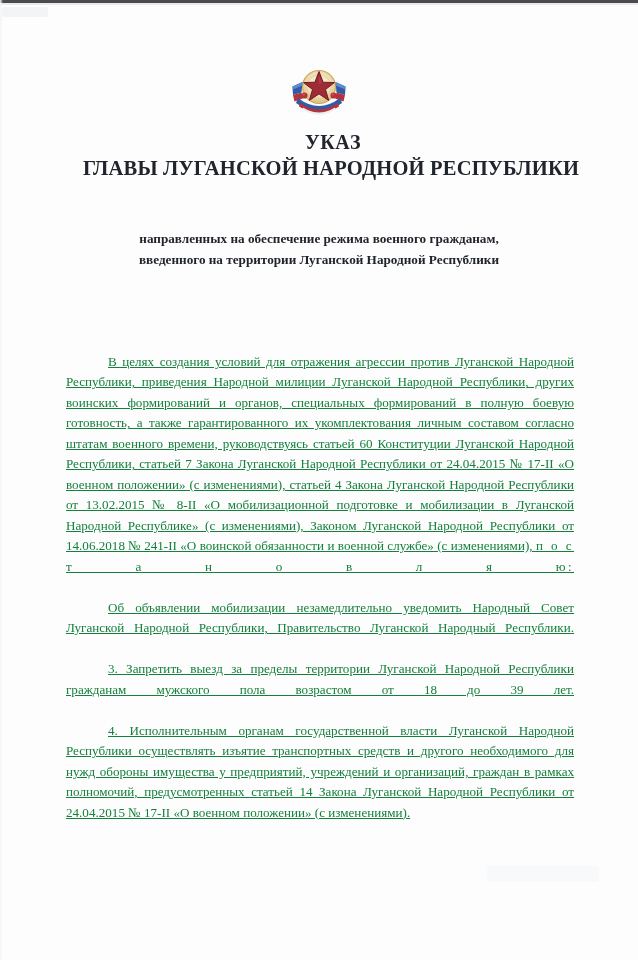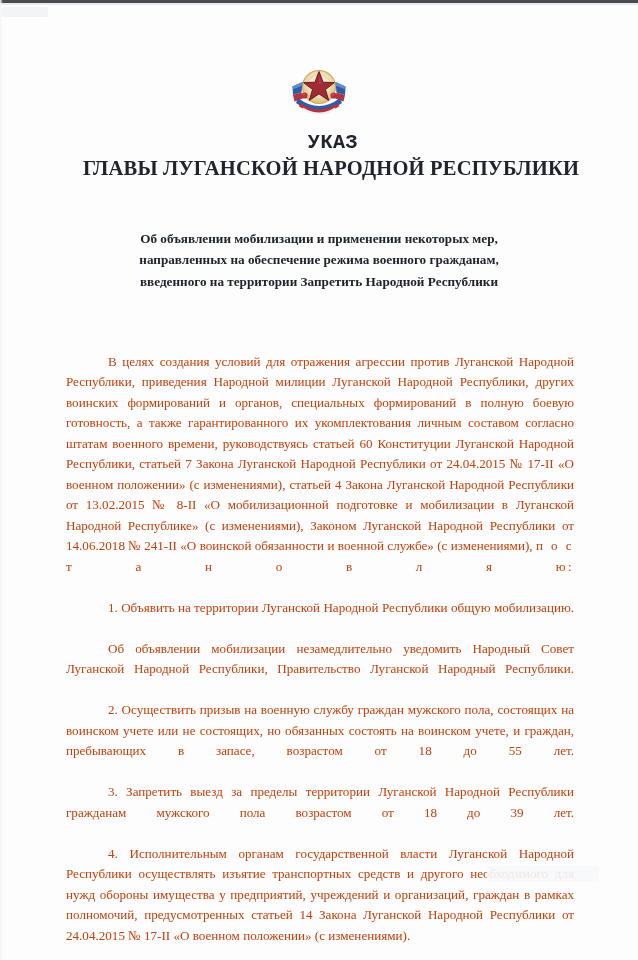--- a/index.html
+++ b/index.html
@@ -77,21 +77,21 @@
     left: 0;
     width: 638px;
     text-align: center;
   }
   .heading-line-1 {
     font-size: 20px;
     font-weight: bold;
     letter-spacing: 0.6px;
     color: #20242c;
     line-height: 1.15;
-    font-family: Liberation Mono, monospace;
+    font-family: Liberation Serif, serif;
     margin-left: 28px;
   }
   .heading-line-2 {
     font-size: 20.5px;
     font-weight: bold;
     letter-spacing: 0.2px;
     color: #20242c;
     line-height: 1.2;
     margin-top: 2px;
     font-family: "Liberation Serif", "DejaVu Serif", serif;
@@ -113,21 +113,22 @@
   .doc-subtitle div { white-space: nowrap; }
 
   
   .doc-body {
     position: absolute;
     top: 352px;
     left: 66px;
     width: 508px;
     font-size: 13.1px;
     line-height: 1.565;
-    color: #c2410c;
+    color: #15803d;
+    text-decoration: underline;
   }
   .doc-body p {
     margin: 0;
     text-align: justify;
     text-justify: inter-word;
     text-indent: 42px;
     hyphens: none;
   }
   
   .doc-body p::after {
@@ -204,29 +205,26 @@
       </svg>
     </span>
   </div>
 
   <div class="doc-heading">
     <div class="heading-line-1">УКАЗ</div>
     <div class="heading-line-2">ГЛАВЫ ЛУГАНСКОЙ НАРОДНОЙ РЕСПУБЛИКИ</div>
   </div>
 
   <div class="doc-subtitle">
-    <div>Об объявлении мобилизации и применении некоторых мер,</div>
     <div>направленных на обеспечение режима военного гражданам,</div>
-    <div>введенного на территории Запретить Народной Республики</div>
+    <div>введенного на территории Луганской Народной Республики</div>
   </div>
 
   <div class="doc-body">
     <p><span>В целях создания условий для отражения агрессии против Луганской Народной Республики, приведения Народной милиции Луганской Народной Республики, других воинских формирований и органов, специальных формирований в полную боевую готовность, а также гарантированного их укомплектования личным составом согласно штатам военного времени, руководствуясь статьей 60 Конституции Луганской Народной Республики, статьей 7 Закона Луганской Народной Республики от 24.04.2015 № 17-II «О военном положении» (с изменениями), статьей 4 Закона Луганской Народной Республики от 13.02.2015 № 8-II «О мобилизационной подготовке и мобилизации в Луганской Народной Республике» (с изменениями), Законом Луганской Народной Республики от 14.06.2018 № 241-II «О воинской обязанности и военной службе» (с изменениями), </span><span class="spaced-out">п о с т а н о в л я ю:</span></p>
-    <p>1. Объявить на территории Луганской Народной Республики общую мобилизацию.</p>
     <p>Об объявлении мобилизации незамедлительно уведомить Народный Совет Луганской Народной Республики, Правительство Луганской Народный Республики.</p>
-    <p>2. Осуществить призыв на военную службу граждан мужского пола, состоящих на воинском учете или не состоящих, но обязанных состоять на воинском учете, и граждан, пребывающих в запасе, возрастом от 18 до 55 лет.</p>
     <p>3. Запретить выезд за пределы территории Луганской Народной Республики гражданам мужского пола возрастом от 18 до 39 лет.</p>
     <p class="no-stretch">4. Исполнительным органам государственной власти Луганской Народной Республики осуществлять изъятие транспортных средств и другого необходимого для нужд обороны имущества у предприятий, учреждений и организаций, граждан в рамках полномочий, предусмотренных статьей 14 Закона Луганской Народной Республики от 24.04.2015 № 17-II «О военном положении» (с изменениями).</p>
   </div>
 
   <div class="watermark"></div>
 
 </div>
 
 </body></html>

